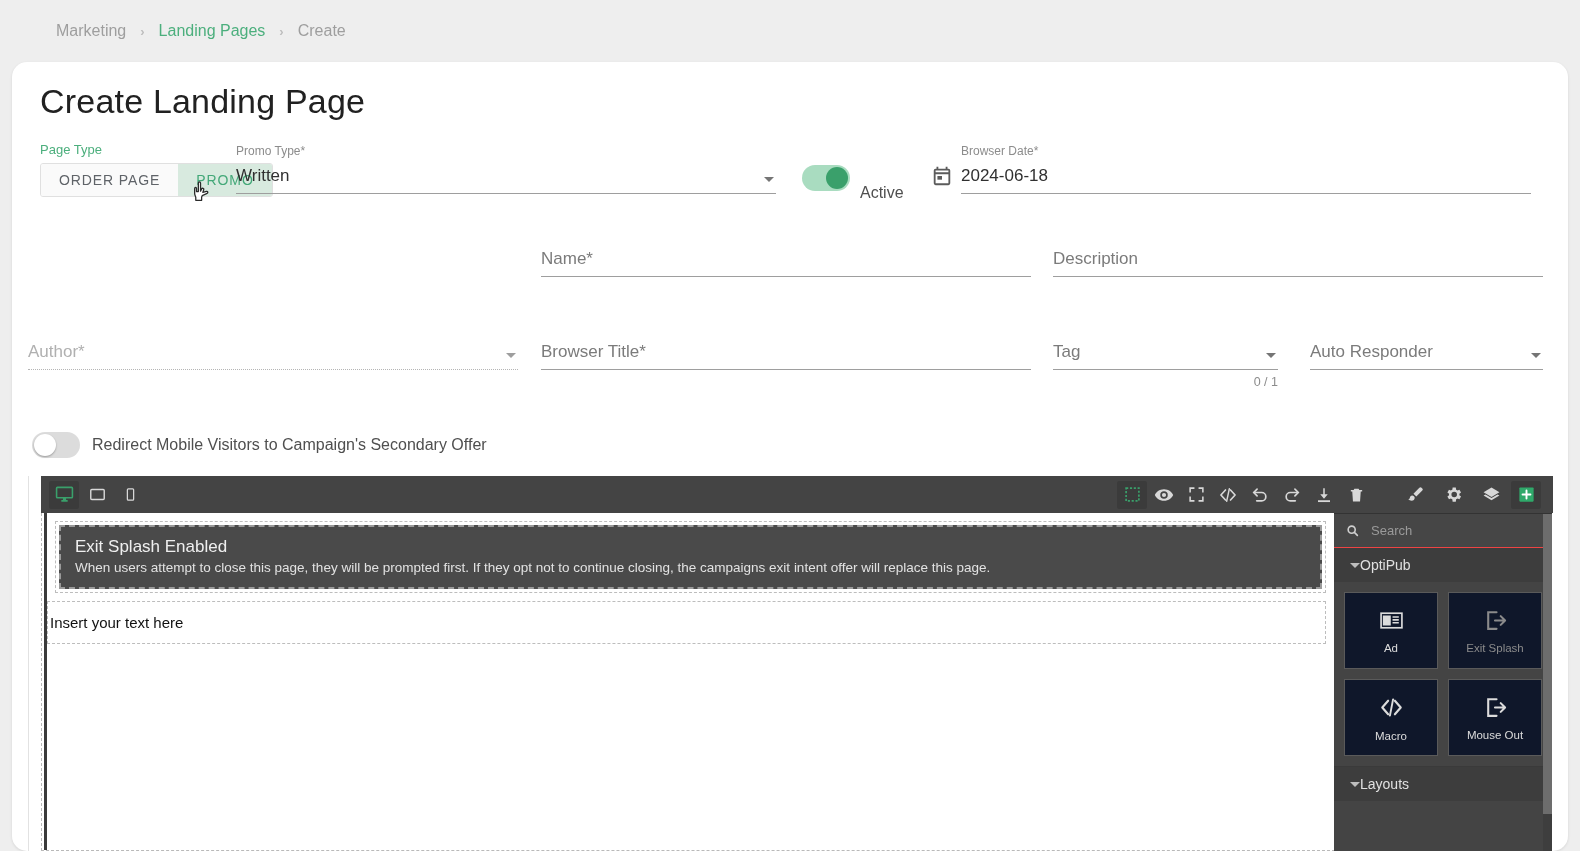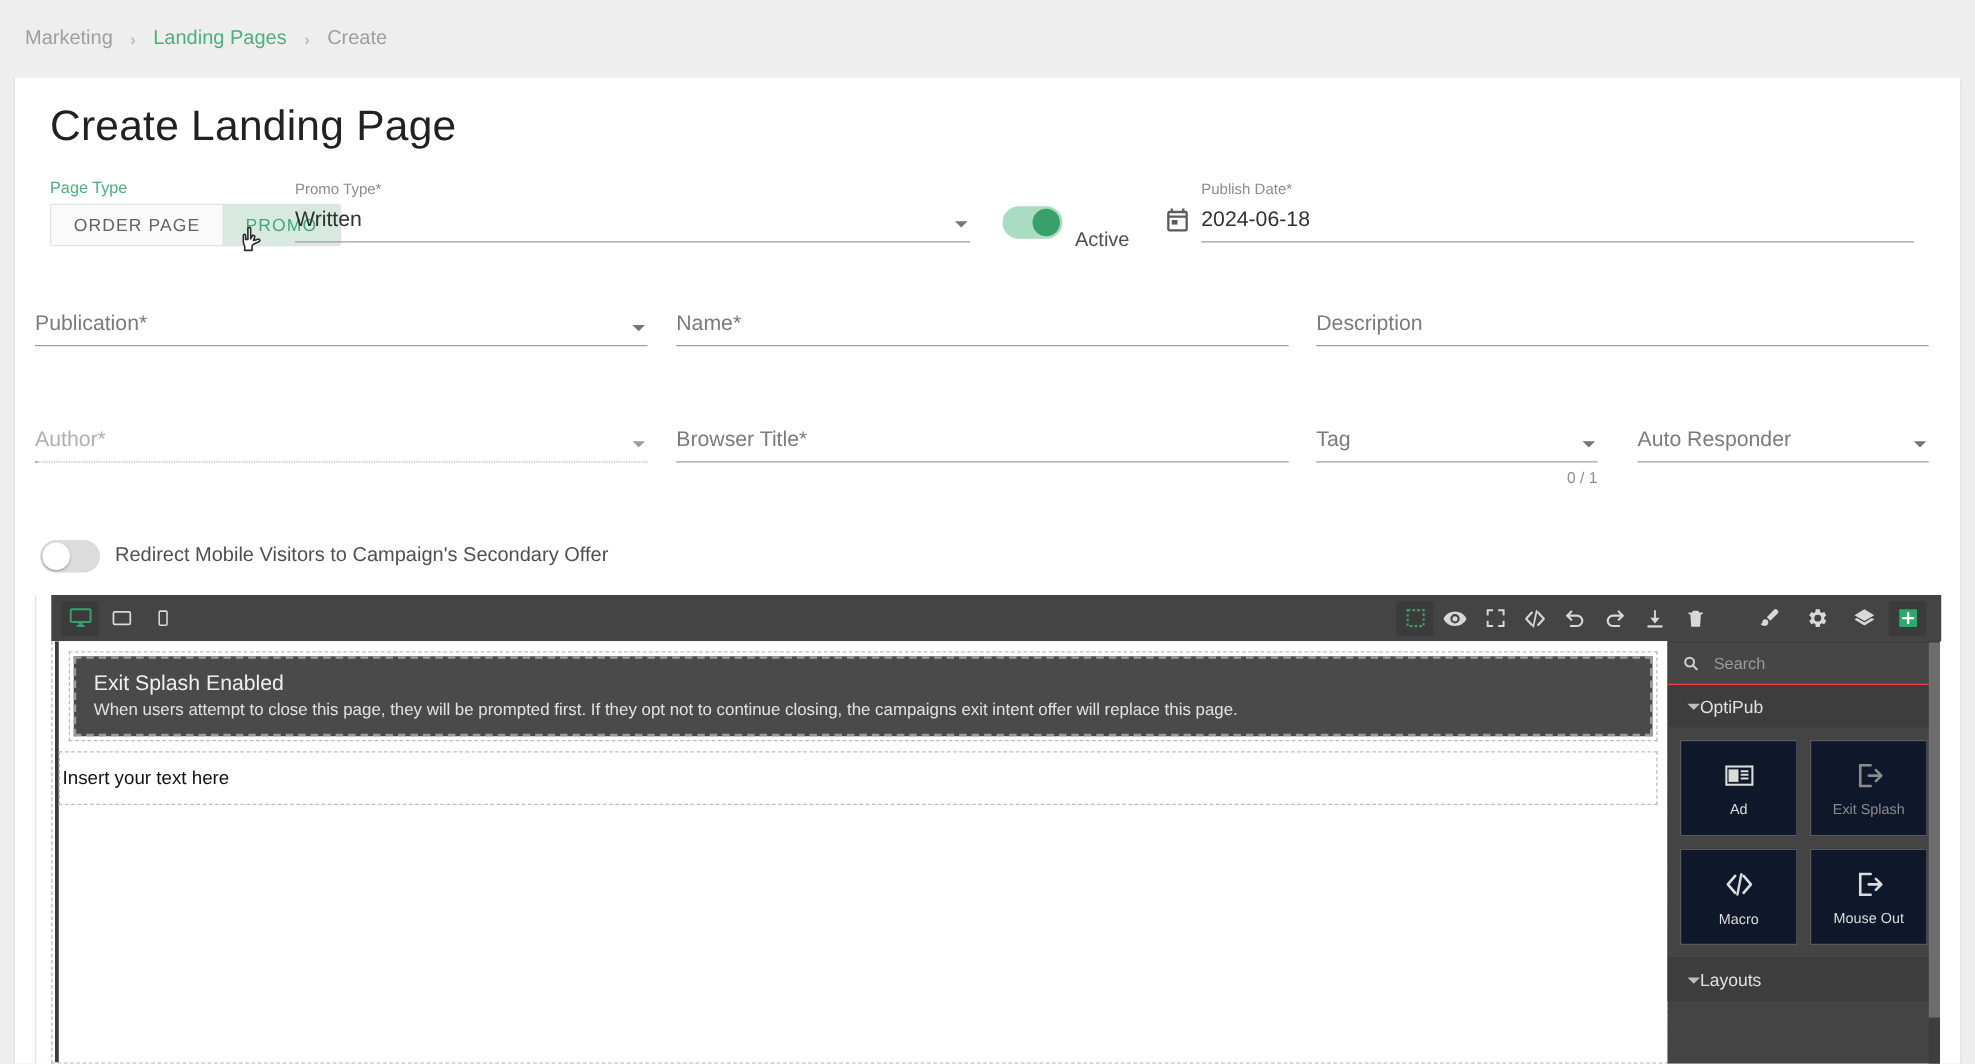--- a/index.html
+++ b/index.html
@@ -10,21 +10,21 @@
     background: #eeeeee;
     font-family: "Liberation Sans", sans-serif;
     -webkit-font-smoothing: antialiased;
   }
 
   
   .breadcrumb {
     height: 62px;
     display: flex;
     align-items: center;
-    padding-left: 20px;
+    padding-left: 56px;
     font-size: 16px;
     color: #9e9e9e;
     background: #eeeeee;
   }
   .crumb { color: #9e9e9e; }
   .crumb.link { color: #4caf7d; }
   .crumb-sep {
     margin: 0 14px;
     color: #bdbdbd;
     font-size: 13px;
@@ -32,20 +32,21 @@
   }
 
   
   .card {
     position: absolute;
     left: 12px; top: 62px;
     width: 1556px; height: 789px;
     background: #ffffff;
     box-shadow: 0 1px 3px rgba(0,0,0,.10);
     overflow: hidden;
+    border-radius: 15px;
   }
 
   .page-title {
     position: absolute;
     left: 28px; top: 20px;
     font-size: 34px;
     color: #212121;
     font-weight: 400;
     letter-spacing: .2px;
   }
@@ -343,30 +344,25 @@
   <div class="switch on" style="left:790px; top:103px;">
     <span class="knob"></span>
   </div>
   <span class="switch-text" style="left:848px; top:122px;">Active</span>
 
   <svg class="cal-icon" style="left:919px; top:103px; width:22px; height:22px;" viewBox="0 0 24 24">
     <path fill="#5b5b5b" d="M19 4h-1V2h-2v2H8V2H6v2H5a2 2 0 0 0-2 2v14a2 2 0 0 0 2 2h14a2 2 0 0 0 2-2V6a2 2 0 0 0-2-2zm0 16H5V10h14v10zM5 8V6h14v2H5z"></path>
     <rect x="7" y="12" width="5" height="4" fill="#5b5b5b"></rect>
   </svg>
   <div class="field" style="left:949px; top:82px; width:570px; height:50px;">
-    <span class="flabel">Publish Date*</span>
+    <span class="flabel">Browser Date*</span>
     <span class="fvalue">2024-06-18</span>
     <span class="fline"></span>
   </div>
 
-  <div class="field placeholder" style="left:16px; top:175px; width:490px; height:40px;">
-    <span class="flabel">Publication*</span>
-    <span class="caret"></span>
-    <span class="fline"></span>
-  </div>
   <div class="field placeholder" style="left:529px; top:175px; width:490px; height:40px;">
     <span class="flabel">Name*</span>
     <span class="fline"></span>
   </div>
   <div class="field placeholder" style="left:1041px; top:175px; width:490px; height:40px;">
     <span class="flabel">Description</span>
     <span class="fline"></span>
   </div>
 
   <div class="field placeholder dim" style="left:16px; top:268px; width:490px; height:40px;">

